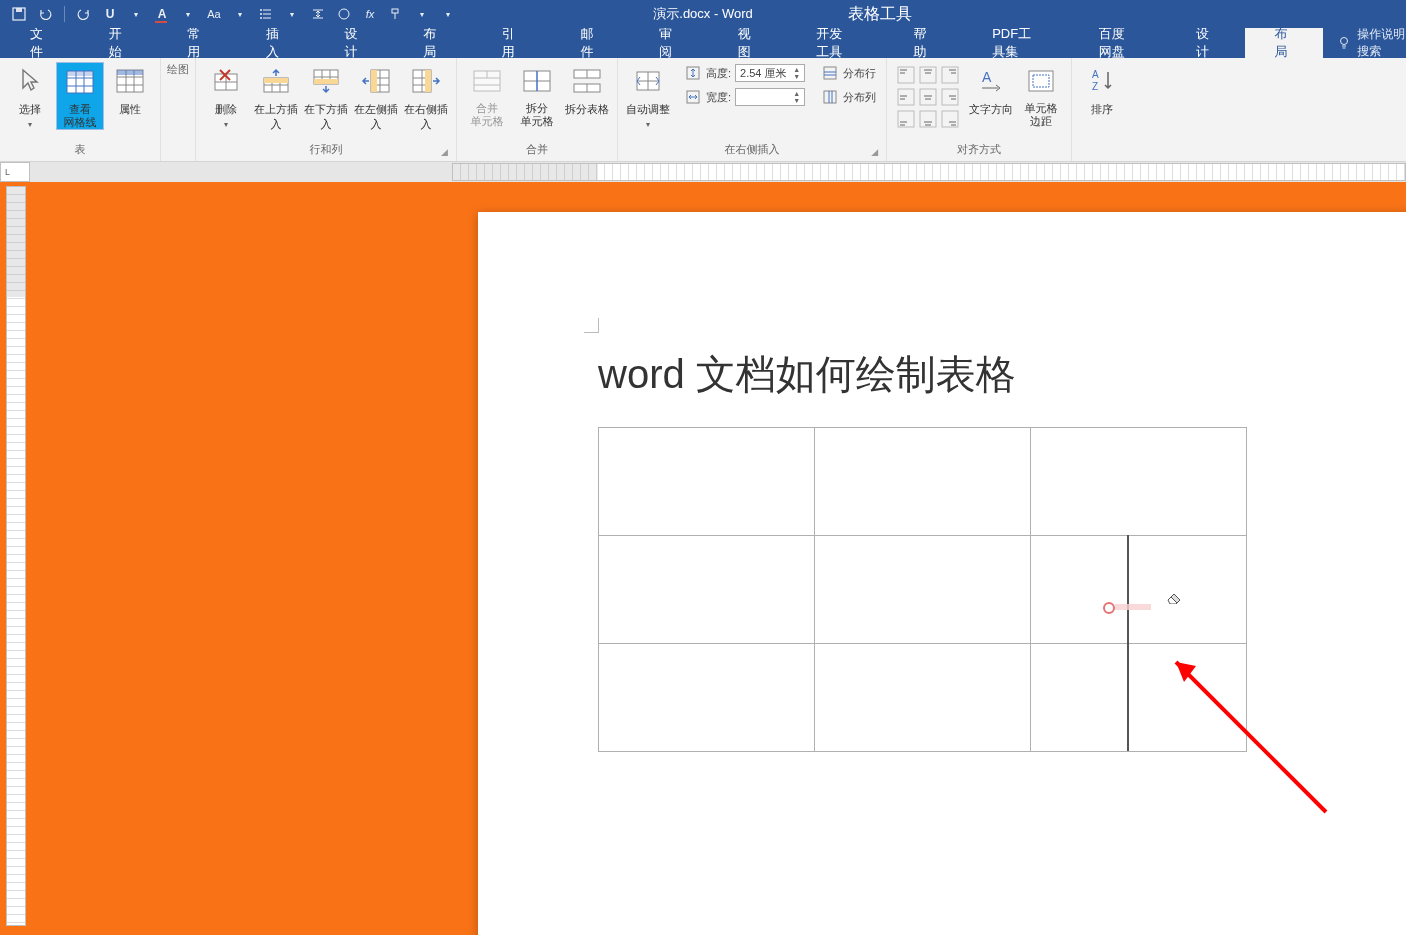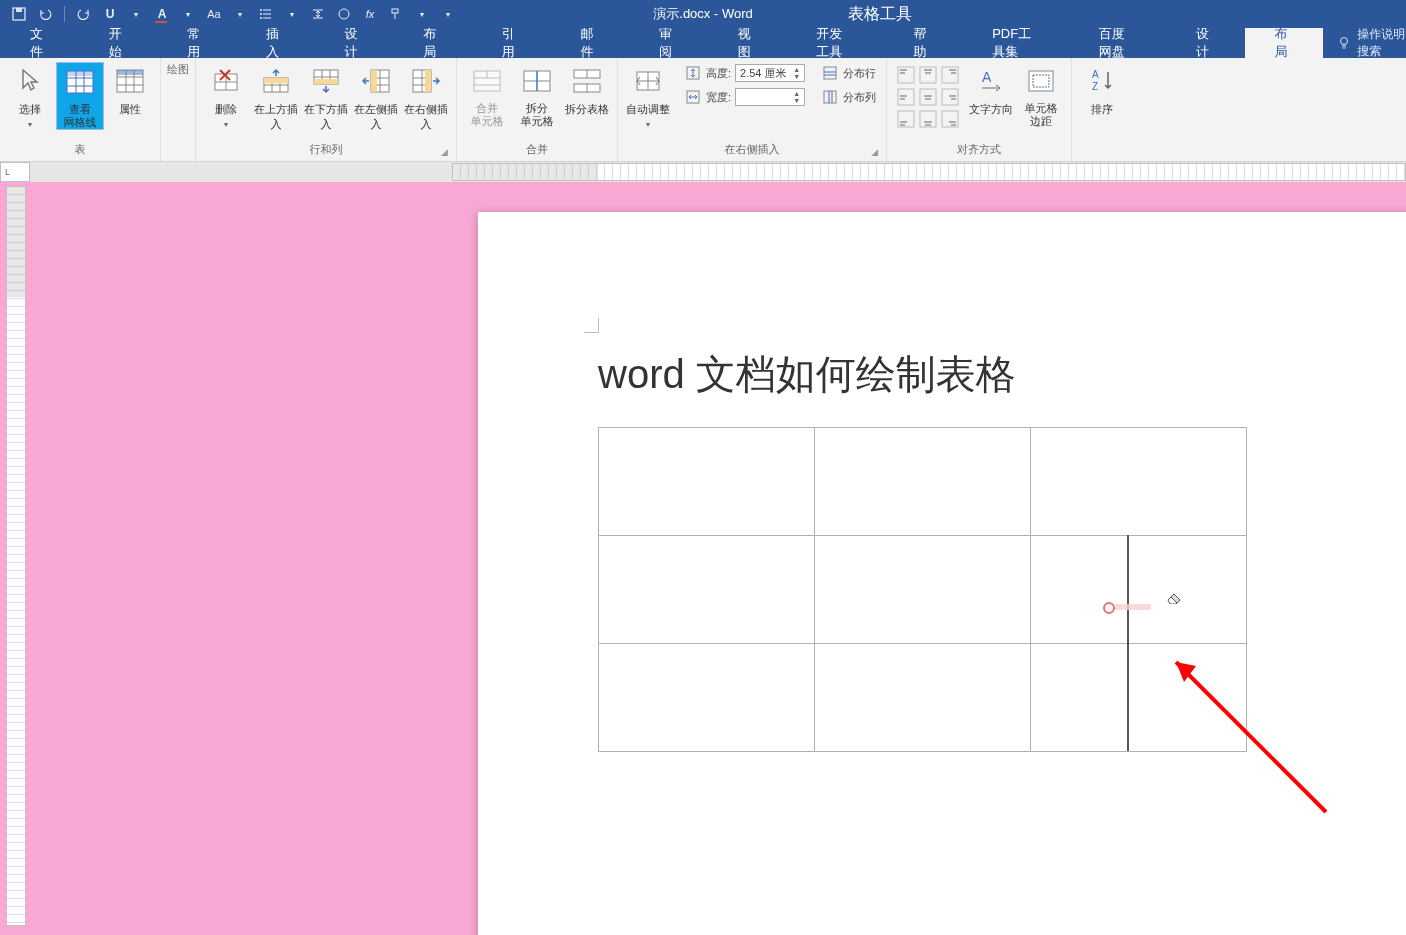--- a/index.html
+++ b/index.html
@@ -33,21 +33,21 @@
 .spinner { display: flex; flex-direction: column; font-size: 7px; line-height: 7px; color: #666; }
 .mini-icon { width: 18px; height: 18px; display: inline-flex; align-items: center; justify-content: center; }
 
 .ruler-area { background: #e6e6e6; height: 20px; display: flex; }
 .ruler-corner { width: 30px; height: 20px; background: #fff; border: 1px solid #c0c0c0; font-size: 9px; color: #666; display:flex; align-items:center; padding-left:4px;}
 .ruler-gap { width: 422px; }
 .ruler-h { flex: 1; height: 18px; background: #fff; border: 1px solid #c0c0c0; position: relative; margin-top:1px; }
 .ruler-h::before { content:""; position:absolute; left:0; top:0; width:145px; height:100%; background:#e8e8e8; }
 .ruler-ticks { position:absolute; left:0; right:0; top:0; bottom:0; background: repeating-linear-gradient(90deg, transparent 0, transparent 7px, #aaa 7px, #aaa 8px); opacity:0.4; }
 
-.workspace { display: flex; height: calc(935px - 28px - 30px - 104px - 20px); background: #f9a8d4; }
+.workspace { display: flex; height: calc(935px - 28px - 30px - 104px - 20px); background: #f97316; }
 .ruler-v { width: 20px; background: #fff; border: 1px solid #c0c0c0; margin-left: 6px; margin-top: 4px; height: 740px; position:relative; }
 .ruler-v::before { content:""; position:absolute; top:0; left:0; right:0; height:110px; background:#e8e8e8; }
 .ruler-v .ticks { position:absolute; inset:0; background: repeating-linear-gradient(180deg, transparent 0, transparent 7px, #aaa 7px, #aaa 8px); opacity:0.4; }
 
 .canvas { flex: 1; position: relative; overflow: hidden; }
 .page { position: absolute; left: 452px; top: 30px; width: 940px; height: 1200px; background: #fff; box-shadow: 0 2px 10px rgba(0,0,0,0.25); }
 .page-margin-marks { position:absolute; left:120px; top:100px; width:700px; height:12px; }
 .page-margin-marks::before, .page-margin-marks::after { content:""; position:absolute; width:14px; height:14px; border-left:1px solid #bbb; border-top:1px solid #bbb; }
 .page-margin-marks::before { left:0; top:0; transform: rotate(180deg) translate(14px, -6px); }
 .page-margin-marks::after { right: -670px; top:0; border-left:none; border-right:1px solid #bbb; transform: translate(0, -6px);}

